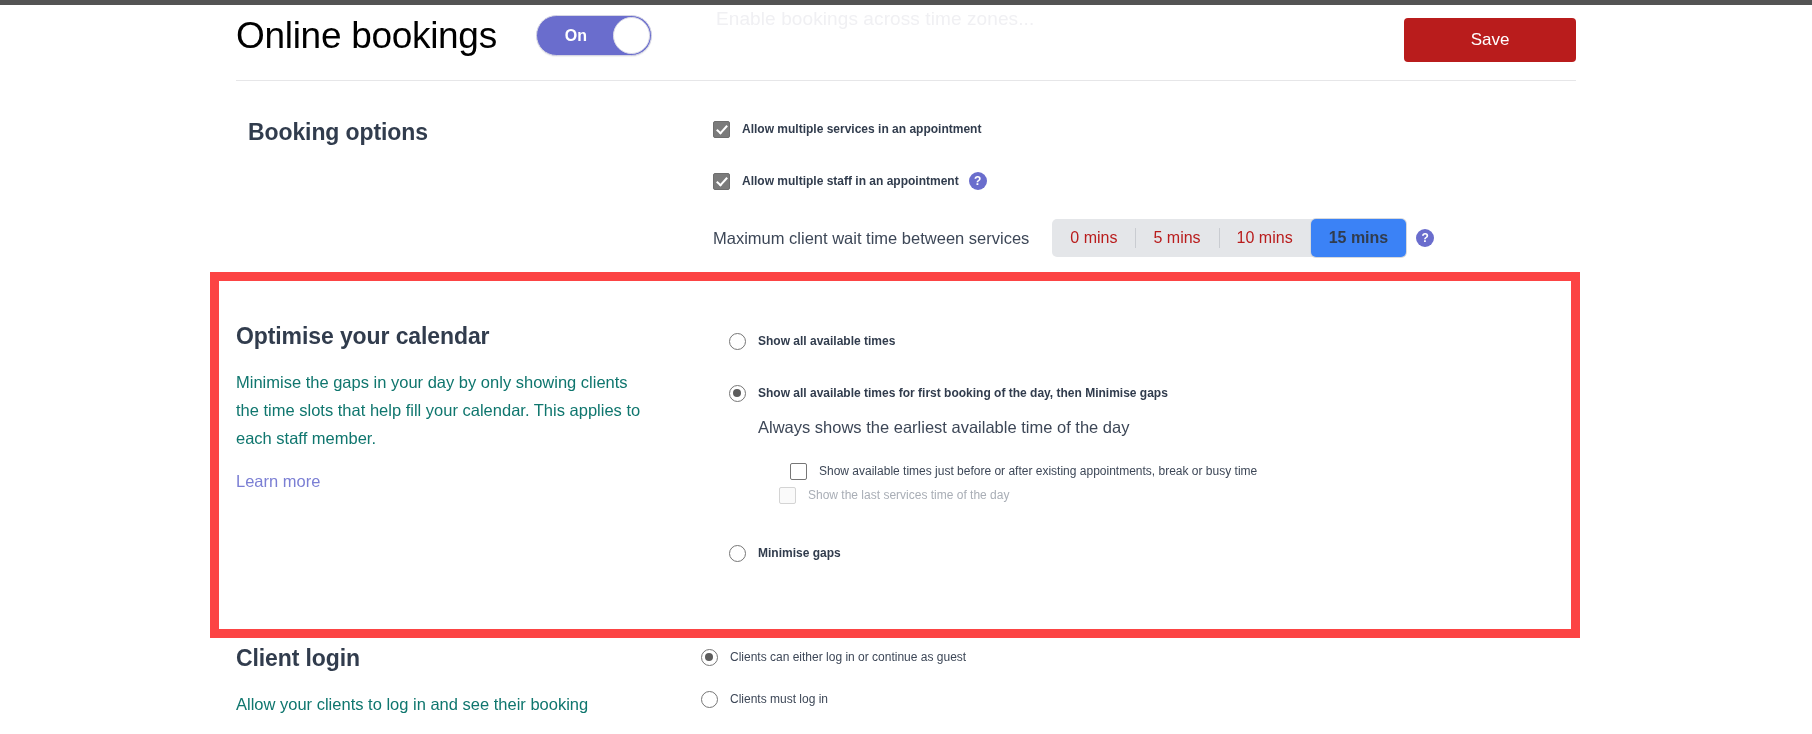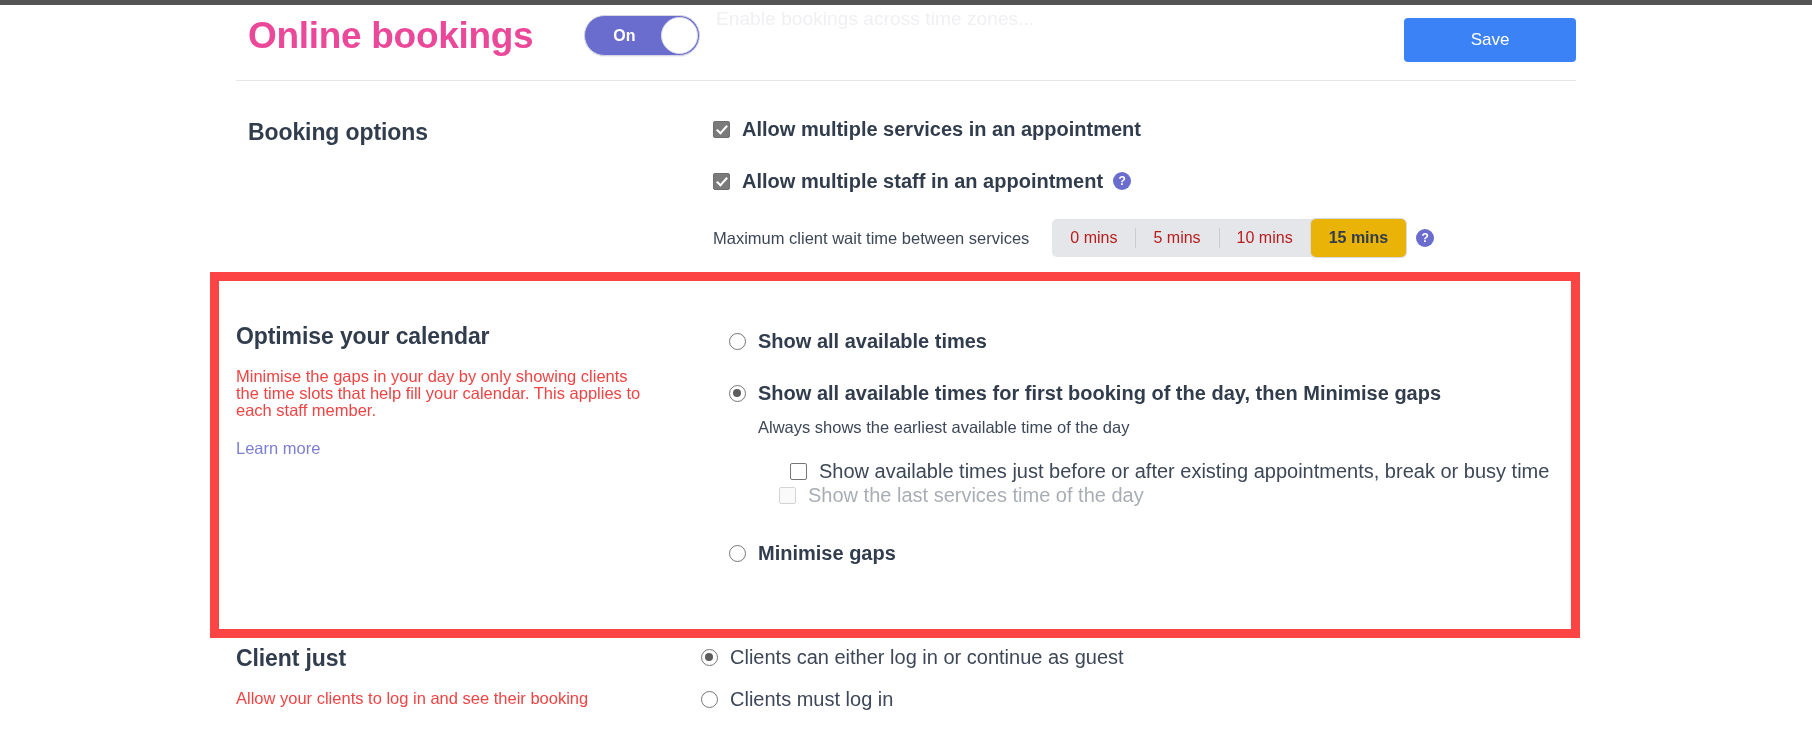--- a/index.html
+++ b/index.html
@@ -39,25 +39,25 @@
 
   
   .header-row {
     display: flex;
     align-items: center;
     height: 61px;
     position: relative;
   }
   .page-title {
     font-size: 37px;
-    font-weight: 700;
-    color: #ec4899;
+    font-weight: 400;
+    color: #000000;
     letter-spacing: -0.3px;
     white-space: nowrap;
-    margin: 12px;
+    margin: 0;
   }
 
   
   .toggle {
     position: relative;
     width: 116px;
     height: 41px;
     border-radius: 21px;
     background: #6a6dcd;
     border: 1px solid #d6d6e4;
@@ -95,21 +95,21 @@
   }
 
   .save-button {
     position: absolute;
     right: 0;
     top: 13px;
     width: 172px;
     height: 44px;
     border: none;
     border-radius: 4px;
-    background: #3b82f6;
+    background: #b91c1c;
     color: #ffffff;
     font-size: 17px;
     font-family: "Liberation Sans", sans-serif;
     font-weight: 400;
     cursor: pointer;
     padding: 0;
   }
 
   .divider {
     height: 1px;
@@ -134,22 +134,22 @@
   }
   .section-heading {
     font-size: 23px;
     font-weight: 700;
     color: #313c4d;
     margin: 0;
     letter-spacing: -0.1px;
   }
   .section-desc {
     font-size: 16.5px;
-    line-height: 17px;
-    color: #ef4444;
+    line-height: 28px;
+    color: #0f766e;
     margin: 18px 0 0 0;
     max-width: 415px;
   }
   .learn-link {
     display: inline-block;
     margin-top: 20px;
     font-size: 16.5px;
     color: #7b7fd4;
     text-decoration: none;
     cursor: pointer;
@@ -157,21 +157,21 @@
 
   
   .opt-row {
     display: flex;
     align-items: center;
     min-height: 24px;
   }
   .opt-row + .opt-row { margin-top: 0; }
 
   .opt-label {
-    font-size: 20px;
+    font-size: 12px;
     color: #313c4d;
     font-weight: 700;
     white-space: nowrap;
   }
   .opt-label.normal { font-weight: 400; color: #3d4757; }
   .opt-label.muted  { font-weight: 400; color: #a9aeb6; }
 
   
   .cb {
     width: 17px; height: 17px;
@@ -274,21 +274,21 @@
     white-space: nowrap;
   }
   .seg + .seg::before {
     content: "";
     position: absolute;
     left: 0; top: 9px; bottom: 9px;
     width: 1px;
     background: #c9ccd1;
   }
   .seg.active {
-    background: #eab308;
+    background: #3b82f6;
     border-radius: 5px;
     font-weight: 700;
     color: #313c4d;
     box-shadow: 0 0 0 1px #d7d9dd;
   }
   .seg.active::before { display: none; }
 
   
   .highlight-box {
     position: absolute;
@@ -423,21 +423,21 @@
         <div class="opt-row">
           <span class="rb"></span>
           <span class="opt-label">Minimise gaps</span>
         </div>
 
       </div>
     </div>
 
     <div class="section" id="client-login-section">
       <div class="section-left">
-        <h2 class="section-heading">Client just</h2>
+        <h2 class="section-heading">Client login</h2>
         <p class="section-desc">Allow your clients to log in and see their booking</p>
       </div>
       <div class="section-right">
 
         <div class="opt-row">
           <span class="rb selected"></span>
           <span class="opt-label normal">Clients can either log in or continue as guest</span>
         </div>
 
         <div class="gap-18"></div>

